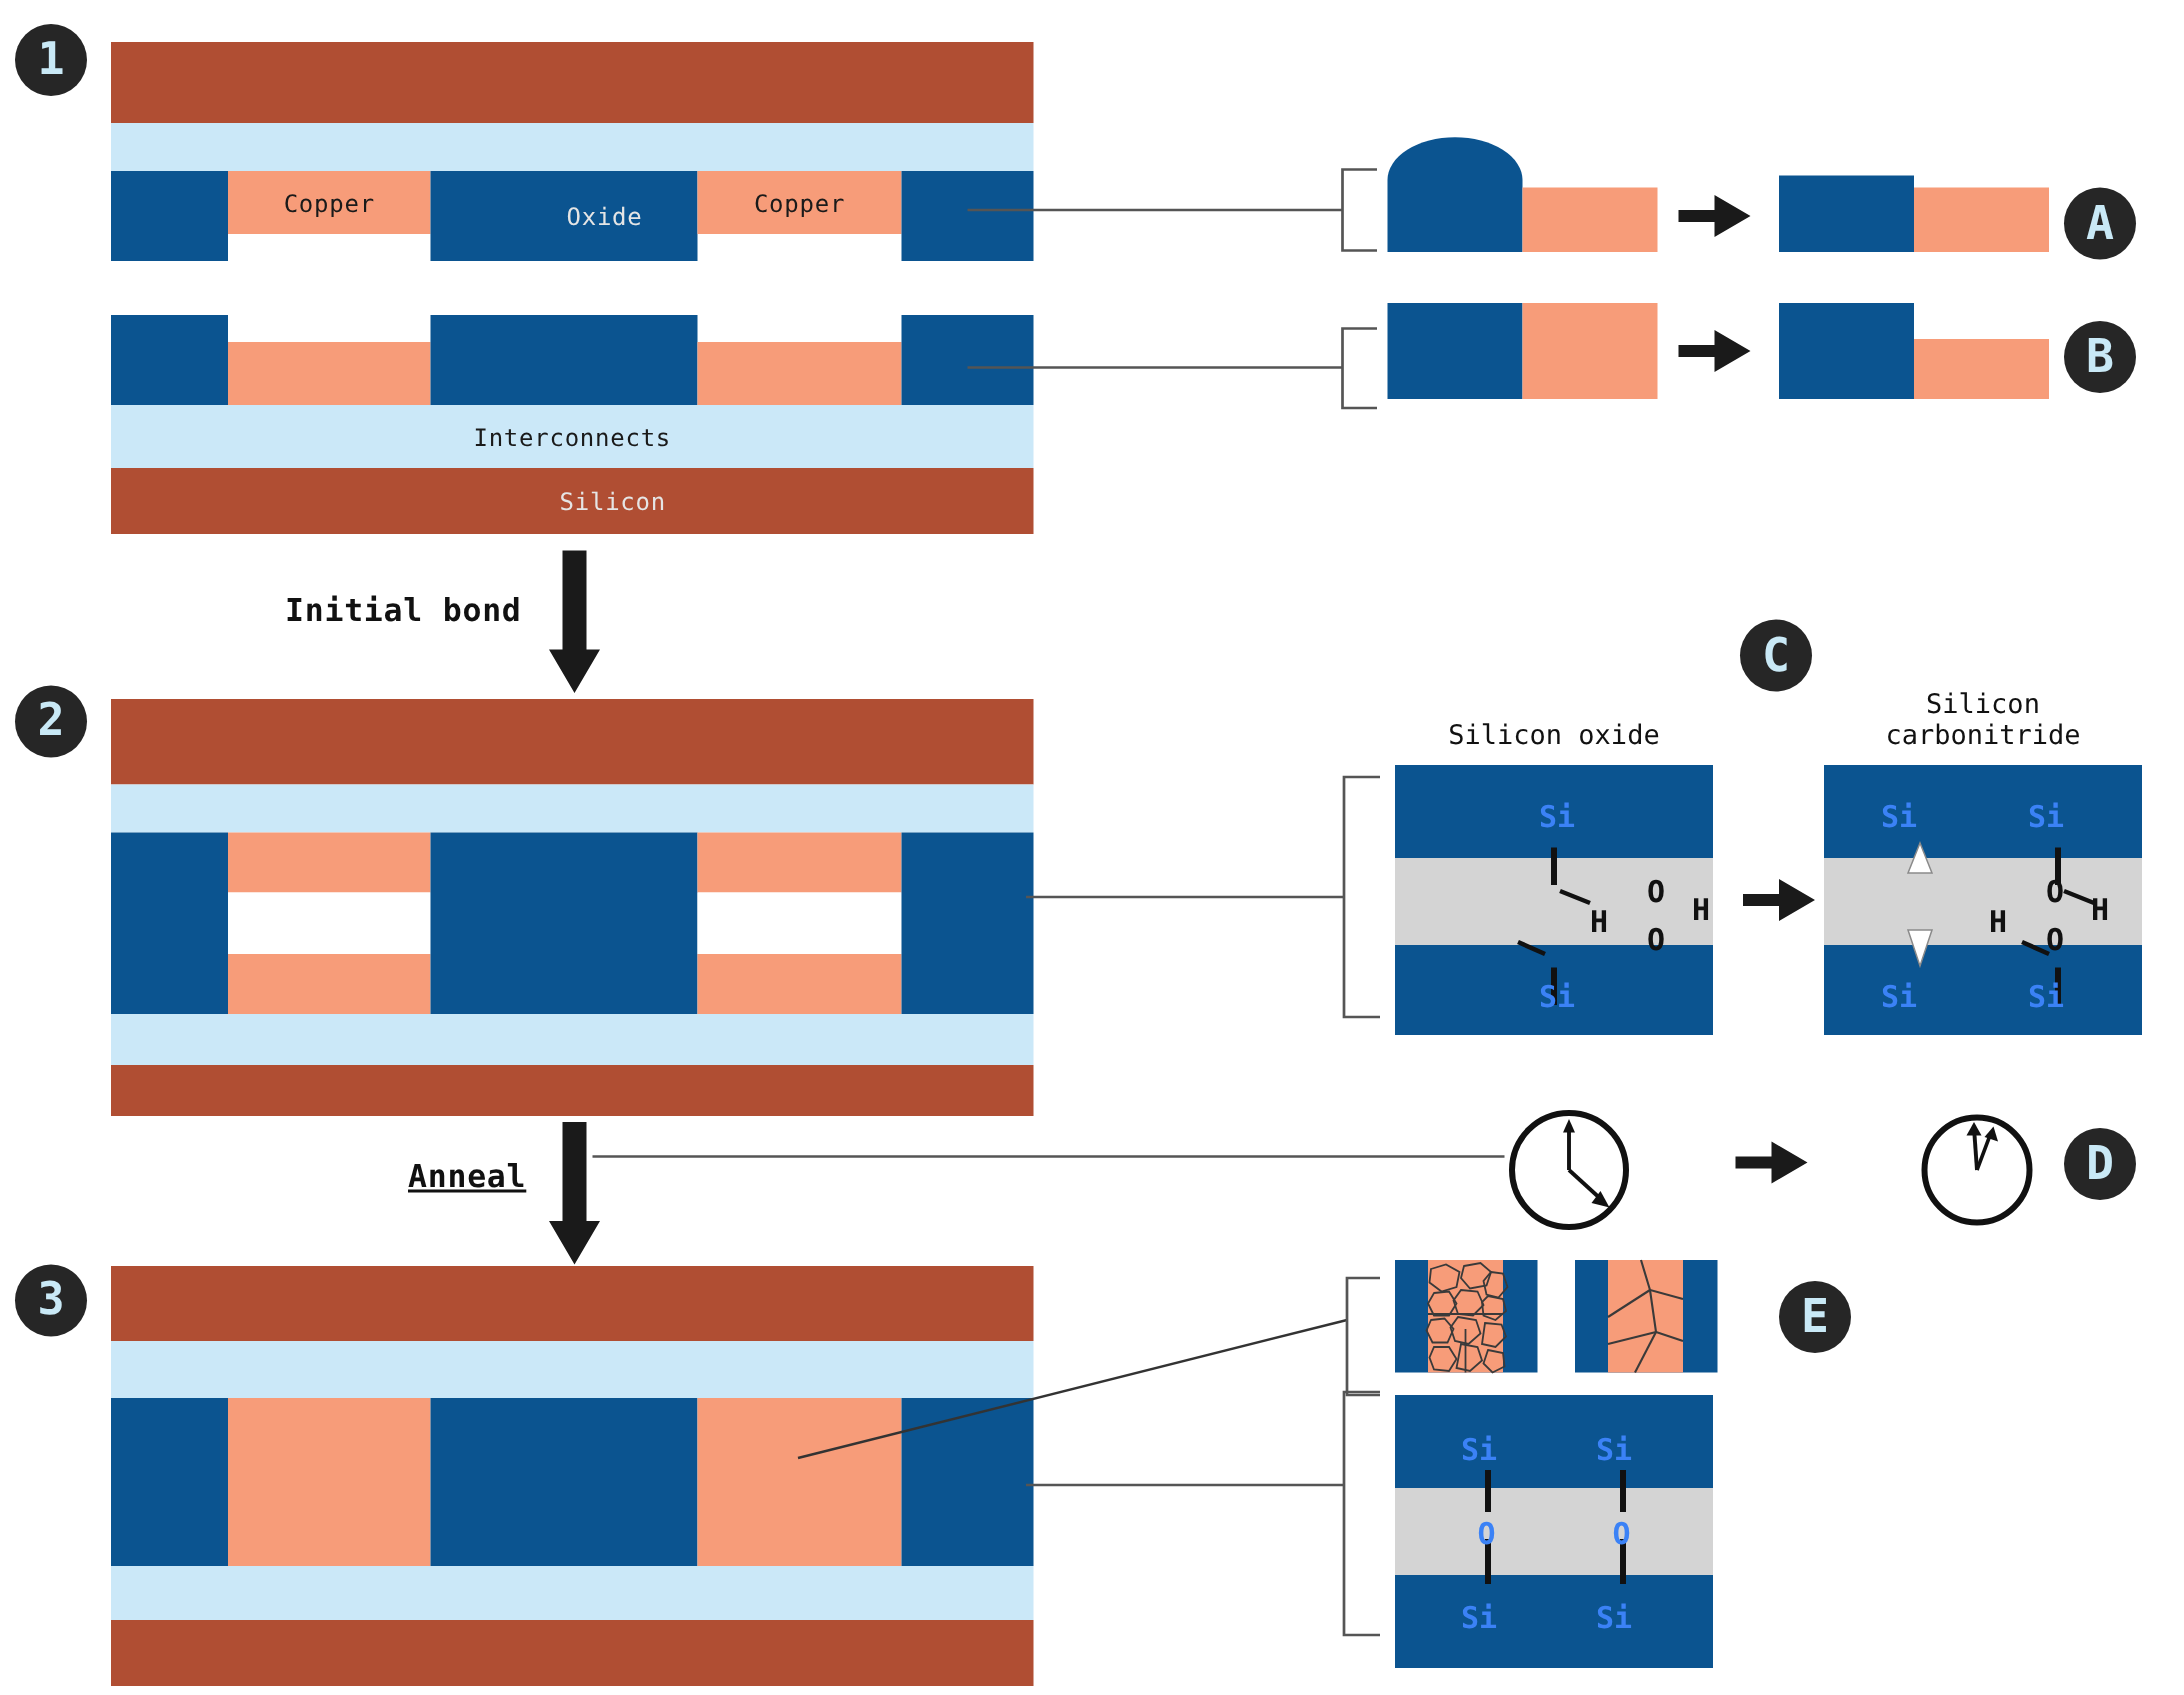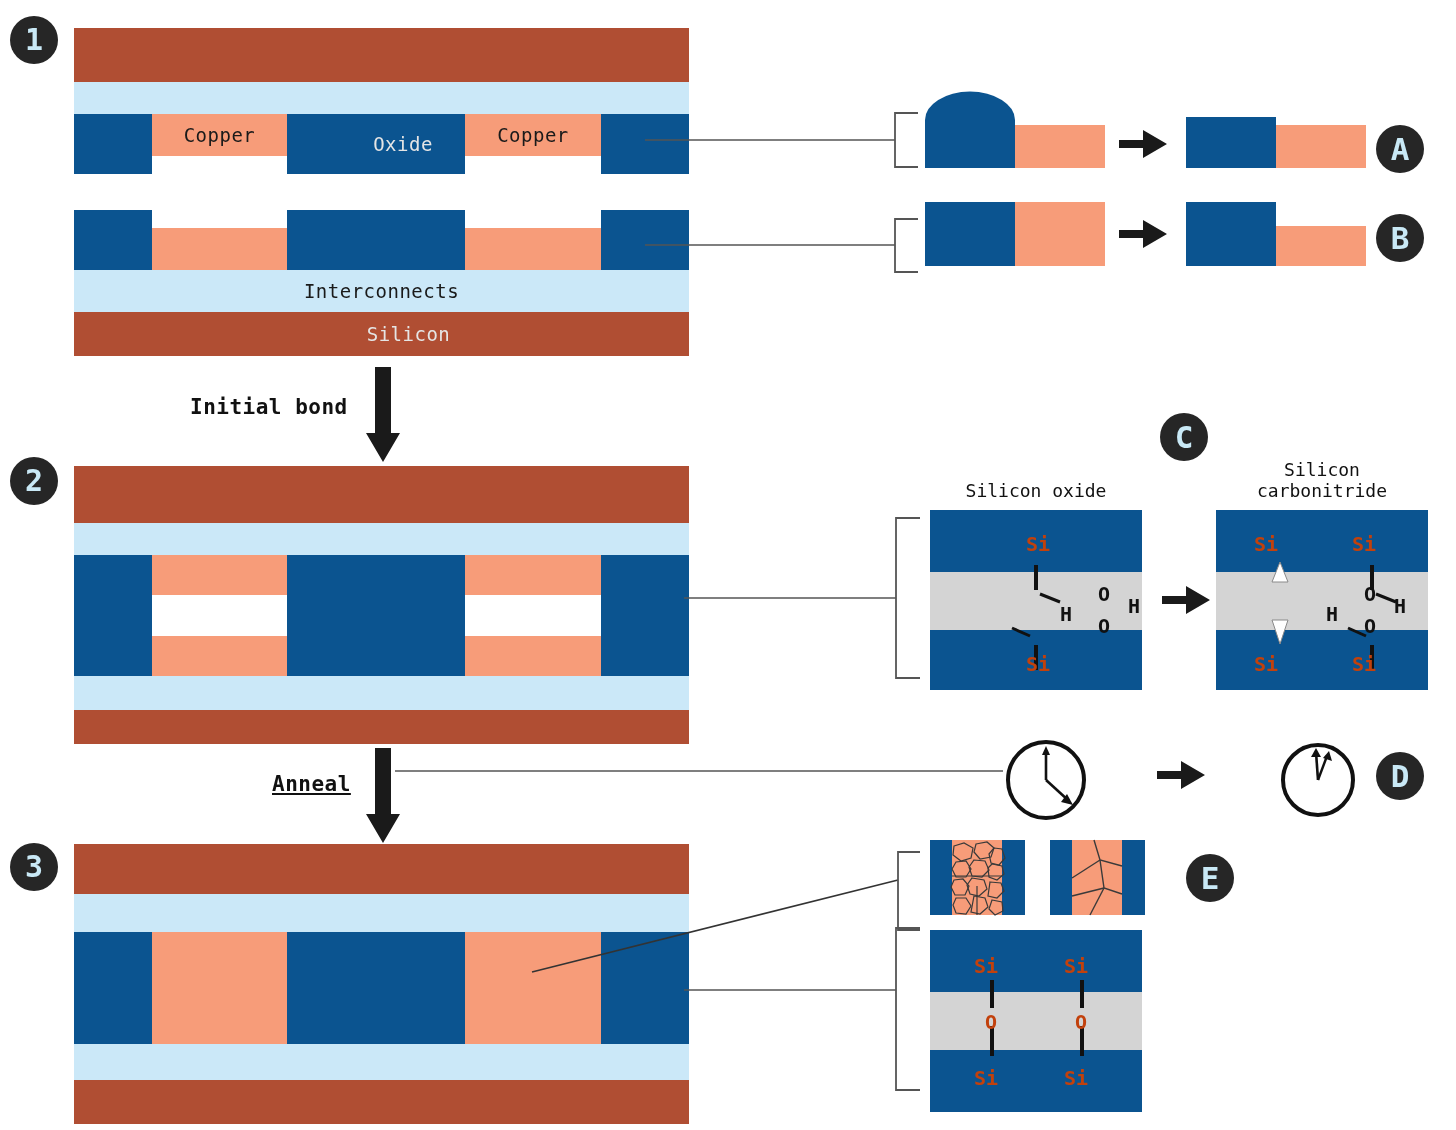--- a/index.html
+++ b/index.html
@@ -19,35 +19,35 @@
   
   .silicon{background:#b04e33;}
   .interconnect{background:#cbe8f8;}
   .oxide{background:#0b5490;}
   .copper{background:#f79c79;}
   .gap{background:#ffffff;}
   .greylayer{background:#d4d4d4;}
 
   .layerlabel{position:absolute;left:0;top:0;width:100%;height:100%;
               display:flex;align-items:center;justify-content:center;
-              font-size:19px;letter-spacing:.5px;}
+              font-size:16px;letter-spacing:.5px;}
   .lbl-dark{color:#1a1a1a;}
   .lbl-light{color:#e5e5e5;margin-left:27px;}
 
   
   .proclabel{position:absolute;font-size:21px;font-weight:700;color:#111;
              letter-spacing:.5px;white-space:nowrap;}
 
   
   .caption{position:absolute;font-size:18px;color:#111;text-align:center;
            line-height:1.15;white-space:pre-line;}
 
   
   .atom{position:absolute;font-size:20px;font-weight:700;line-height:1;}
-  .atom-w{color:#c2410c;}
+  .atom-w{color:#3b82f6;}
   .atom-k{color:#111111;}
 
   svg{display:block;overflow:visible;}
 </style>
 </head>
 <body>
 
 <div class="stage">
 
   <div class="badge badge-step" style="left:10px;top:16px;">1</div>

